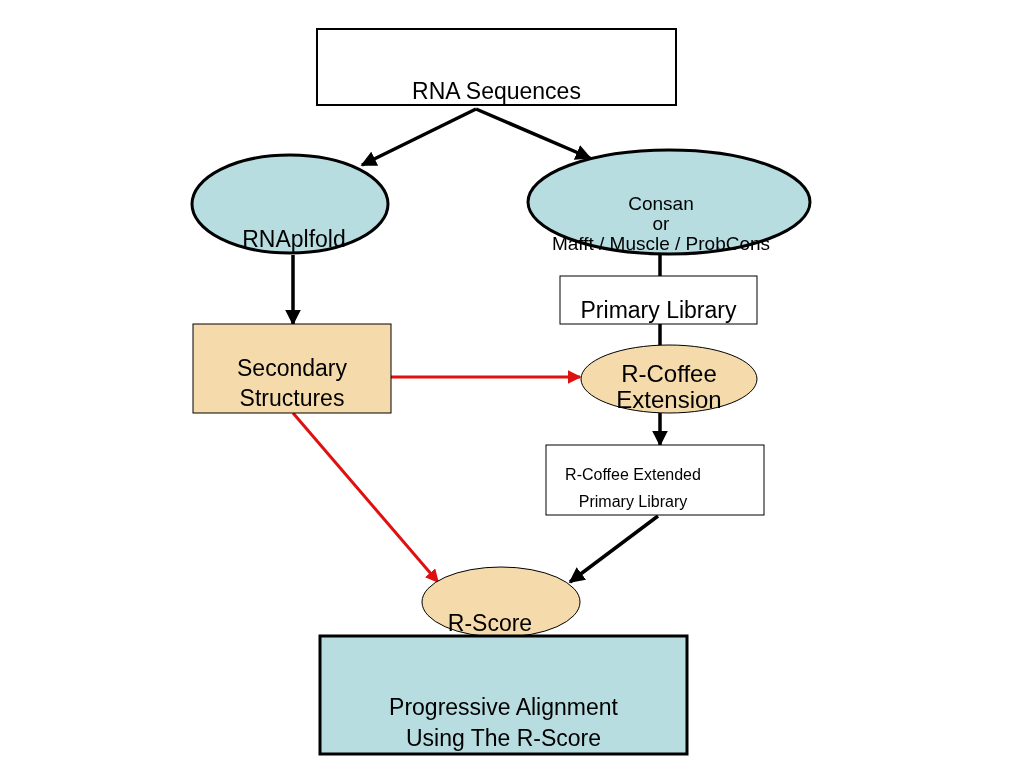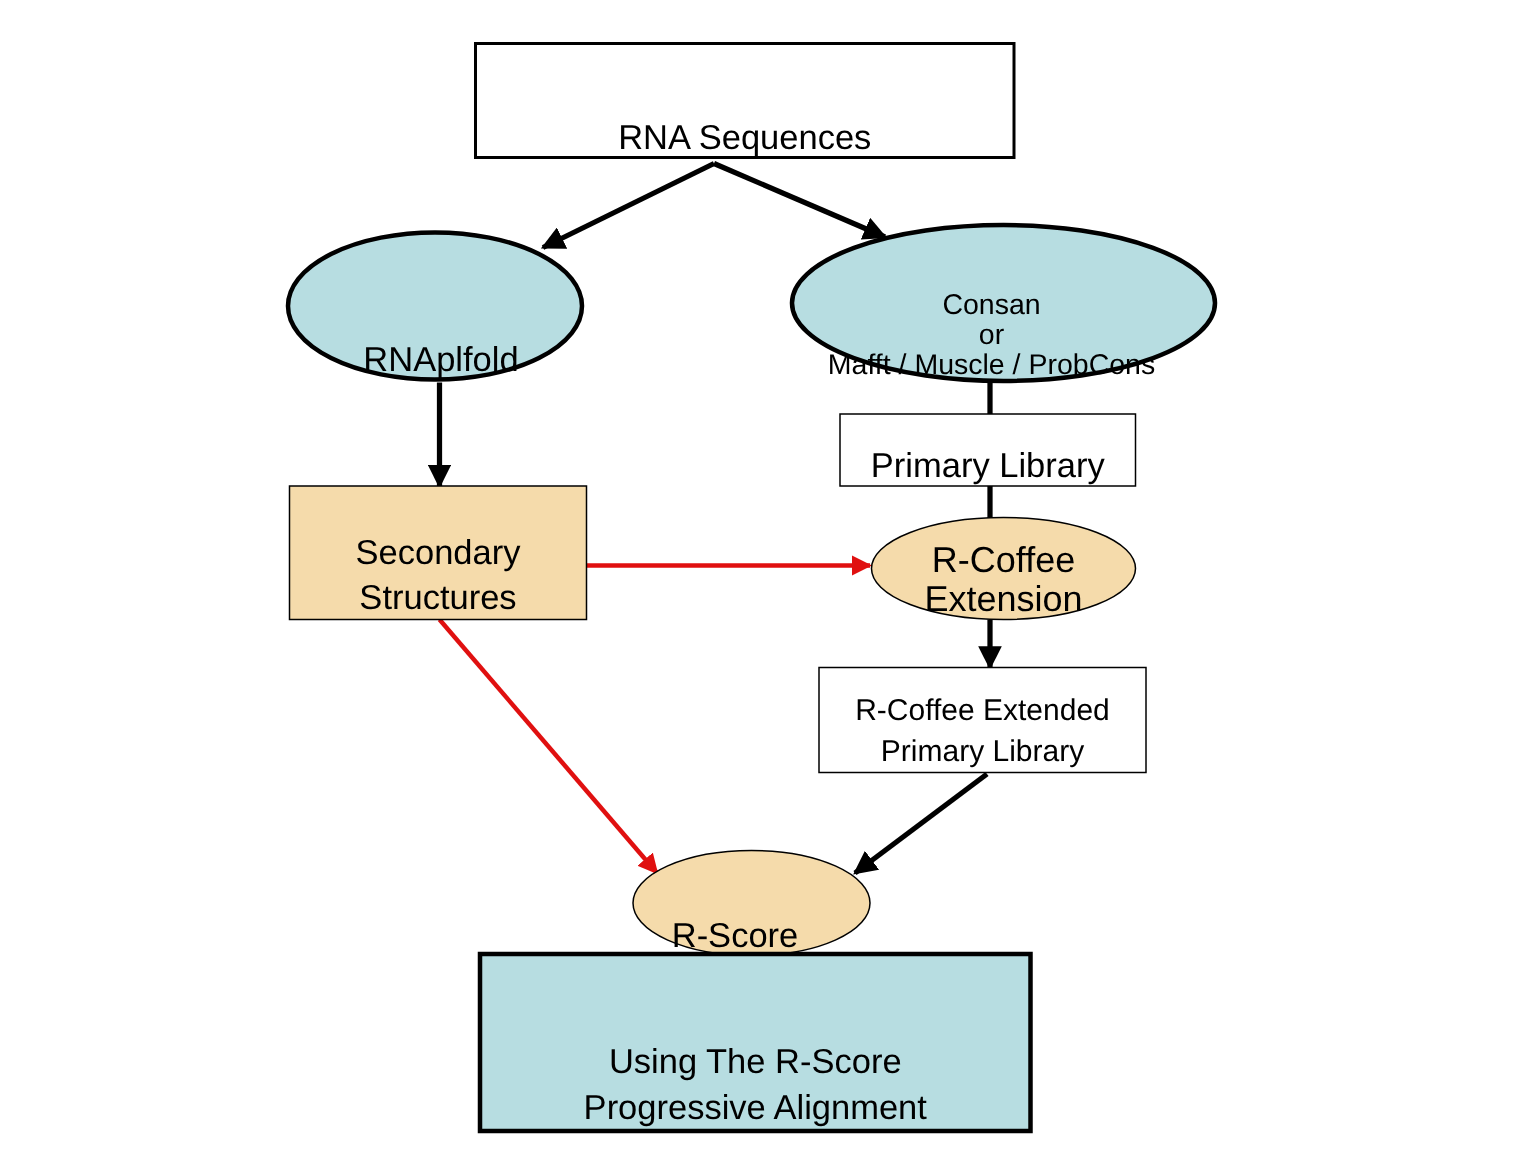--- a/index.html
+++ b/index.html
@@ -63,25 +63,25 @@
 <div class="node" style="left:193px;top:324px;width:198px;height:89px;font-size:23px;line-height:30px;">
   <span>Secondary</span>
   <span>Structures</span>
 </div>
 
 <div class="node" style="left:581px;top:345px;width:176px;height:68px;font-size:24px;line-height:26px;">
   <span>R-Coffee</span>
   <span>Extension</span>
 </div>
 
-<div class="node" style="left:546px;top:445px;width:218px;height:70px;font-size:20px;line-height:27px;">
+<div class="node" style="left:524px;top:445px;width:218px;height:70px;font-size:16px;line-height:27px;">
   <span>R-Coffee Extended</span>
   <span>Primary Library</span>
 </div>
 
 <div class="node" style="left:411px;top:567px;width:158px;height:70px;font-size:23px;">
   <span>R-Score</span>
 </div>
 
 <div class="node" style="left:320px;top:636px;width:367px;height:118px;font-size:23px;line-height:31px;">
+  <span>Progressive Alignment</span>
   <span>Using The R-Score</span>
-  <span>Progressive Alignment</span>
 </div>
 
 </body></html>

